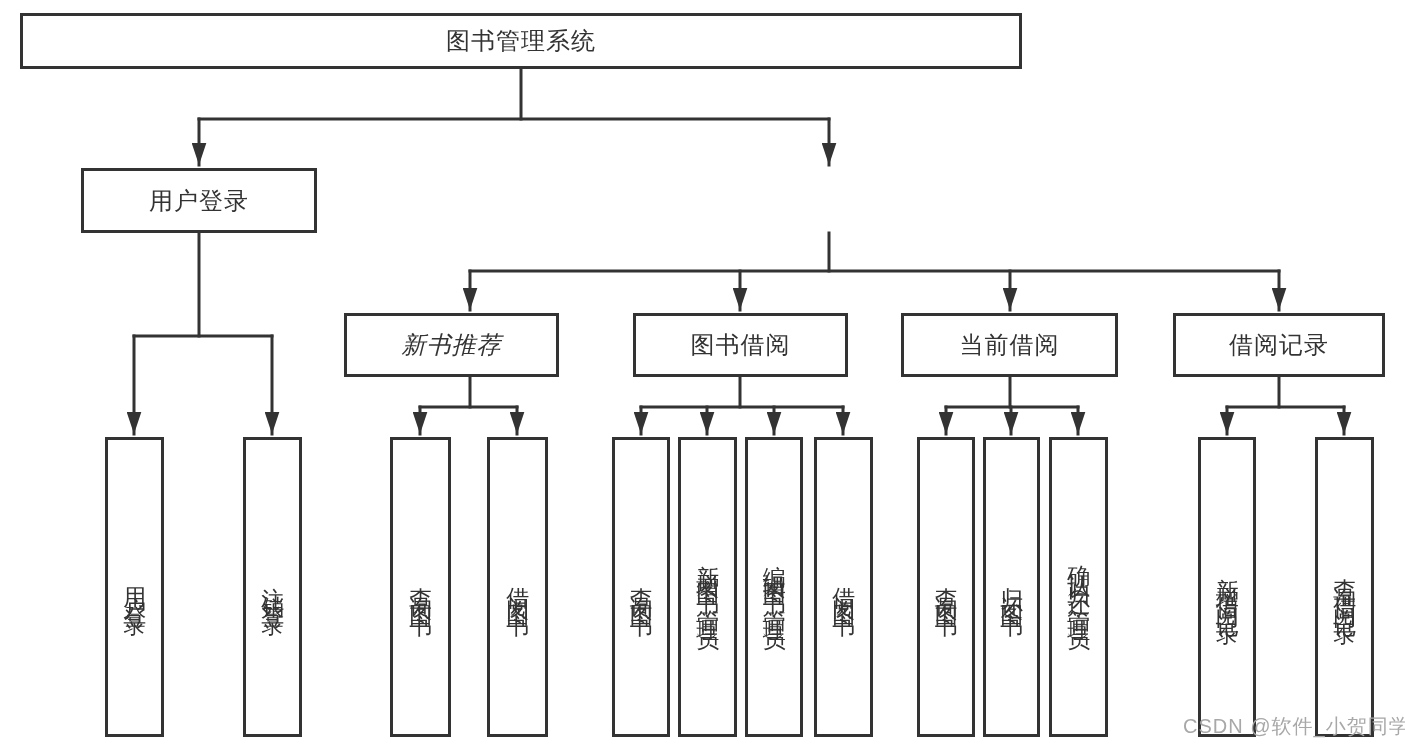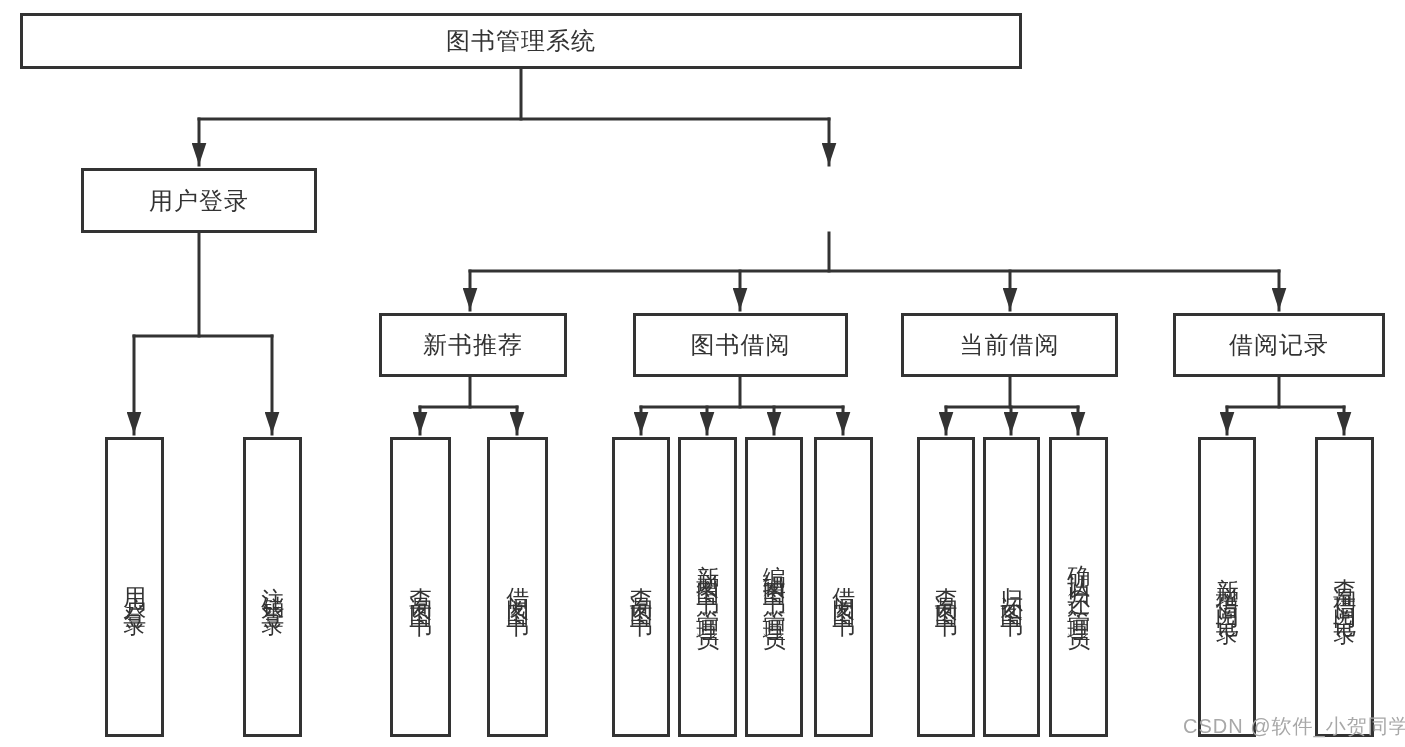--- a/index.html
+++ b/index.html
@@ -104,21 +104,21 @@
   </svg>
 
   <div class="node hbox" style="left:20px; top:13px; width:1002px; height:56px;">
     <span>图书管理系统</span>
   </div>
 
   <div class="node hbox" style="left:81px; top:168px; width:236px; height:65px;">
     <span>用户登录</span>
   </div>
 
-  <div class="node hbox" style="left:379px; top:313px; width:188px; height:64px;">
+  <div class="node hbox" style="left:344px; top:313px; width:215px; height:64px;font-style:italic;">
     <span>新书推荐</span>
   </div>
   <div class="node hbox" style="left:901px; top:313px; width:217px; height:64px;">
     <span>当前借阅</span>
   </div>
   <div class="node hbox" style="left:633px; top:313px; width:215px; height:64px;">
     <span>图书借阅</span>
   </div>
   <div class="node hbox" style="left:1173px; top:313px; width:212px; height:64px;">
     <span>借阅记录</span>

